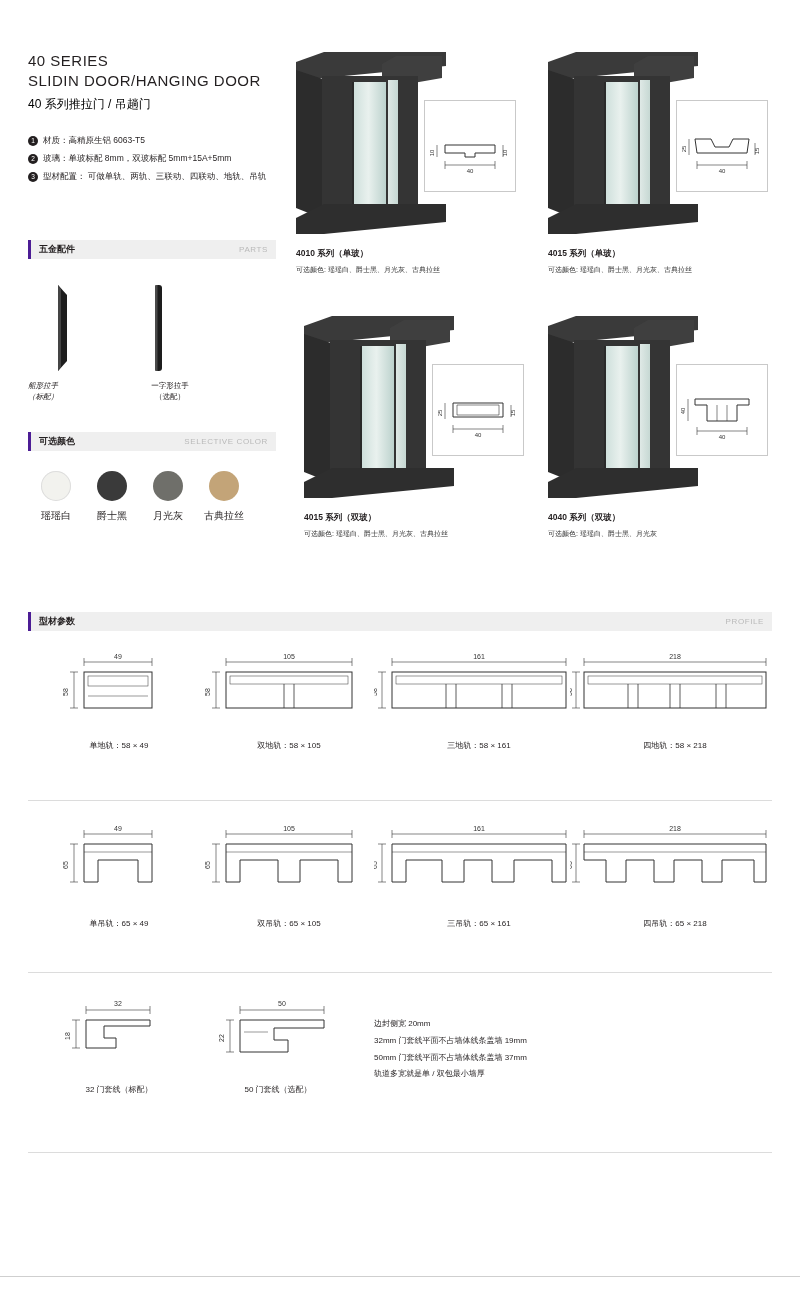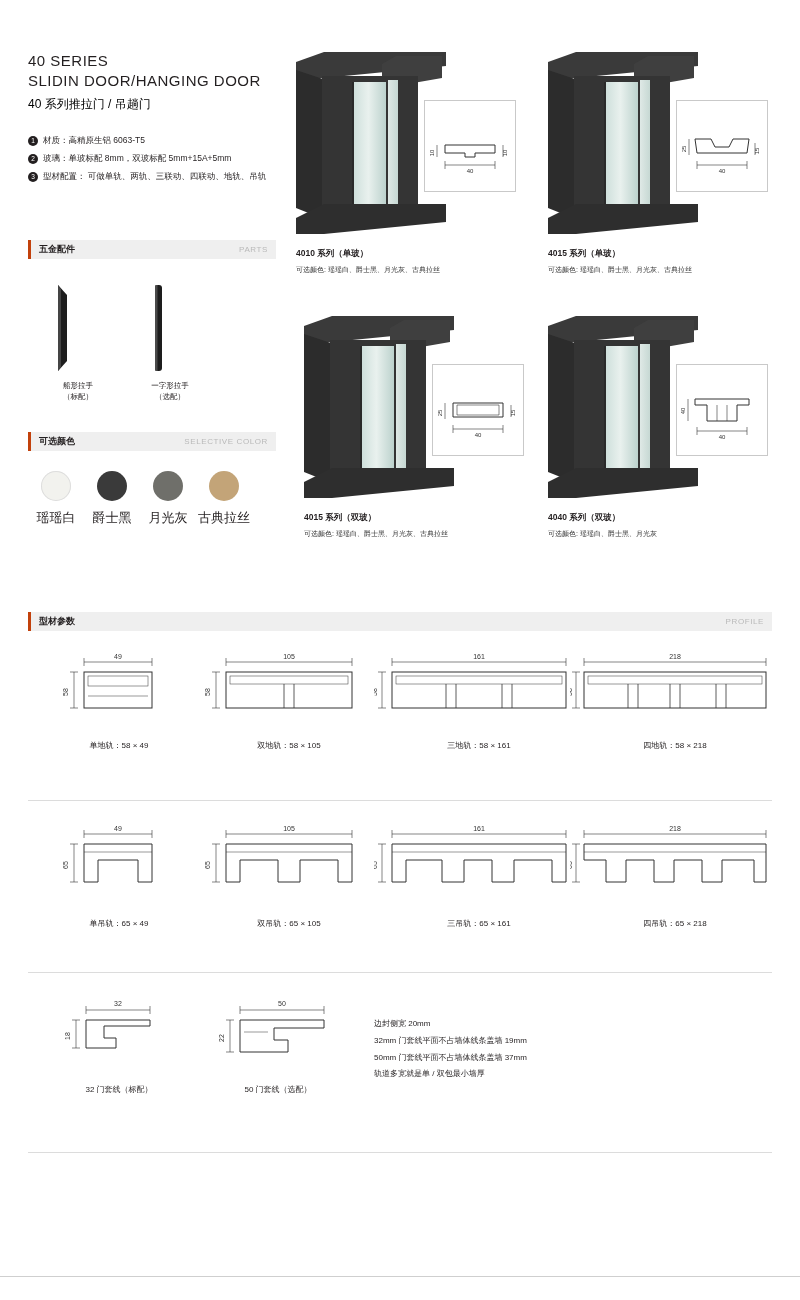--- a/index.html
+++ b/index.html
@@ -24,39 +24,39 @@
   .num{
     width:10px;height:10px;border-radius:50%;background:#231f20;color:#fff;
     font-size:6.5px;line-height:10px;text-align:center;flex:0 0 10px;margin-right:5px;margin-top:.5px;
   }
   .spec-txt{color:#231f20;}
 
   
   .secbar{
     display:flex;align-items:center;justify-content:space-between;
     background:#efefef;height:19px;padding:0 8px;box-sizing:border-box;
-    border-left:3px solid #c2410c;
+    border-left:3px solid #4c1d95;
   }
   .secbar .cn{font-size:9px;color:#231f20;font-weight:bold;}
   .secbar .en{font-size:8px;color:#b9b9b9;letter-spacing:.6px;}
 
   
   .parts-wrap{position:absolute;left:28px;top:240px;width:248px;}
   .parts-body{position:relative;height:150px;}
   .handle-a{position:absolute;left:28px;top:24px;width:13px;height:90px;}
   .handle-b{position:absolute;left:125px;top:24px;width:11px;height:90px;}
-  .cap-a{position:absolute;left:0px;top:122px;width:100px;text-align:center;font-size:7.5px;line-height:1.45;}
+  .cap-a{position:absolute;left:0px;top:122px;width:100px;font-size:7.5px;line-height:1.45;font-style:italic;}
   .cap-b{position:absolute;left:92px;top:122px;width:100px;text-align:center;font-size:7.5px;line-height:1.45;}
 
   
   .colors-wrap{position:absolute;left:28px;top:432px;width:248px;}
   .swatches{display:flex;margin-top:20px;}
   .sw-item{width:56px;text-align:center;}
   .sw{width:30px;height:30px;border-radius:50%;margin:0 auto 8px;}
-  .sw-lbl{font-size:13px;}
+  .sw-lbl{font-size:10px;}
 
   
   .prod{position:absolute;}
   .prod .img{position:relative;width:220px;height:190px;}
   .prod .dimbox{position:absolute;right:0;top:48px;width:90px;height:90px;border:1px solid #c9c9c9;}
   .prod .pname{font-size:8.5px;font-weight:bold;margin-top:6px;}
   .prod .pdesc{font-size:7px;color:#333;margin-top:5px;}
 
   
   .door{position:absolute;left:0;top:0;width:150px;height:182px;}

